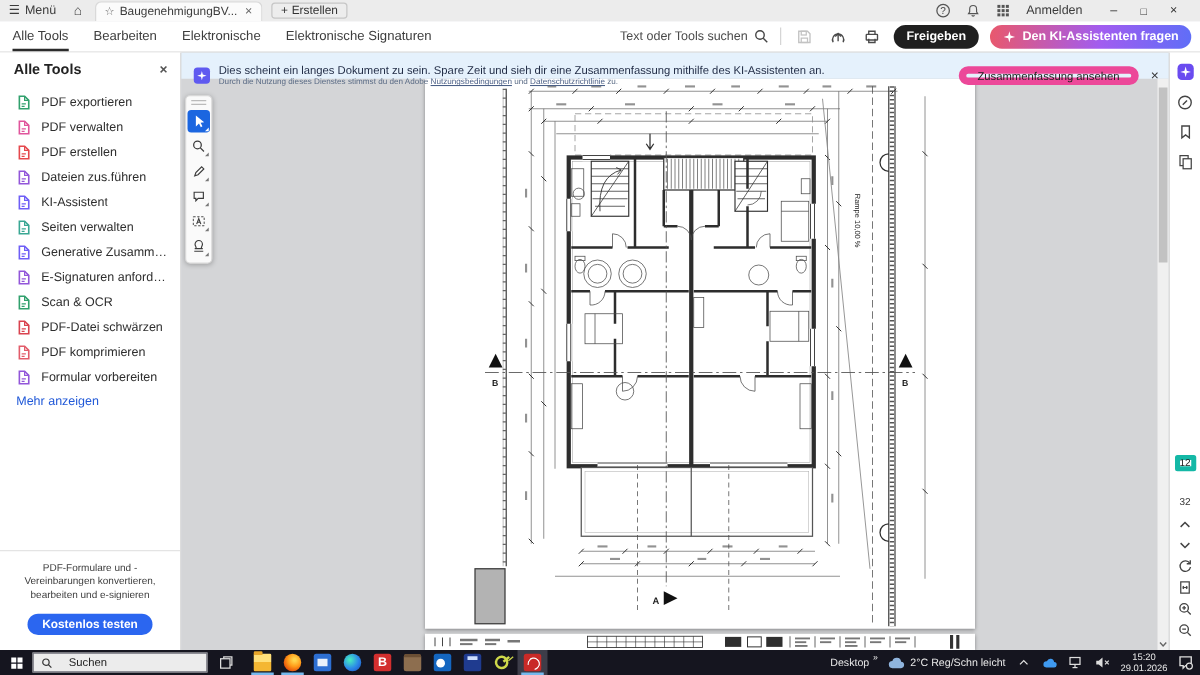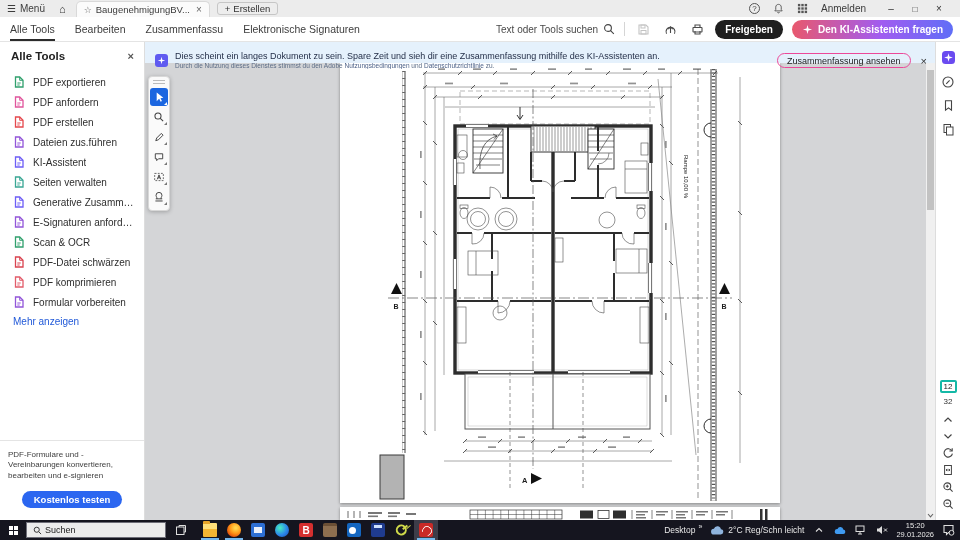--- a/index.html
+++ b/index.html
@@ -39,33 +39,33 @@
   .sidebar{width:145px;background:#fff;border-right:1px solid #ddd;display:flex;flex-direction:column;padding:8px 0 8px 0;}
   .sb-head{display:flex;align-items:center;padding:0 10px 2px 11px;font-size:11.5px;font-weight:bold;color:#222;}
   .sb-close{margin-left:auto;font-size:11px;color:#555;}
   .tool-list{margin-top:8px;}
   .tool-item{display:flex;align-items:center;gap:8px;height:20px;padding:0 10px 0 13px;cursor:default;}
   .tool-item svg{flex:0 0 auto;}
   .tlabel{font-size:10px;color:#2e2e2e;white-space:nowrap;overflow:hidden;text-overflow:ellipsis;}
   .more-link{padding:4px 13px;font-size:10px;color:#2159d8;}
   .sb-spacer{flex:1;}
   .sb-divider{height:1px;background:#e4e4e4;margin:0 0 9px 0;}
-  .promo{font-size:8px;color:#3d3d3d;padding:0 8px;line-height:1.35;}
+  .promo{font-size:8px;color:#3d3d3d;text-align:center;padding:0 8px;line-height:1.35;}
   .trial-btn{margin:9px 22px 4px 22px;height:17px;border-radius:10px;background:#2b66f0;color:#fff;font-size:9.5px;font-weight:bold;display:flex;align-items:center;justify-content:center;}
 
   
   .docpane{flex:1;position:relative;background:#d4d5d7;min-width:0;overflow:hidden;}
   .banner{position:absolute;left:0;top:0;right:0;height:21px;background:#e5f1fc;display:flex;align-items:center;padding:16px 8px 0 10px;gap:7px;z-index:5;}
   .banner-ic{width:13px;height:13px;border-radius:3px;background:#5f5af0;flex:0 0 auto;display:flex;align-items:center;justify-content:center;}
   .banner-txt{line-height:1.1;white-space:nowrap;overflow:hidden;}
   .banner-main{font-size:9px;color:#1f2a44;}
   .banner-sub{font-size:6.5px;color:#5a6b85;}
   .banner-sub a{color:#4a5f86;text-decoration:underline;}
   .banner-right{margin-left:auto;display:flex;align-items:center;gap:10px;flex:0 0 auto;}
-  .banner-btn{height:15px;border:1px solid #ec4899;border-radius:9px;padding:0 9px;font-size:9px;color:#222;display:flex;align-items:center;background:transparent;white-space:nowrap;}
+  .banner-btn{height:15px;border:6px solid #ec4899;border-radius:9px;padding:0 9px;font-size:9px;color:#222;display:flex;align-items:center;background:transparent;white-space:nowrap;}
   .banner-x{font-size:11px;color:#333;}
 
   
   .quicktools{position:absolute;left:3px;top:34px;width:22px;background:#fafafa;border:1px solid #d8d8d8;border-radius:4px;box-shadow:0 1px 4px rgba(0,0,0,.25);padding:3px 0 3px 0;display:flex;flex-direction:column;align-items:center;z-index:4;}
   .qt-handle{width:12px;height:4px;border-top:1px solid #bbb;border-bottom:1px solid #bbb;margin-bottom:3px;}
   .qt-btn{position:relative;width:18px;height:18px;border-radius:3px;display:flex;align-items:center;justify-content:center;margin:1px 0;}
   .qt-btn::after{content:"";position:absolute;right:1.5px;bottom:1.5px;border-left:3px solid transparent;border-bottom:3px solid #777;}
   .qt-btn.active{background:#1b66e0;}
   .qt-btn.active::after{border-bottom-color:#fff;}
 
@@ -75,30 +75,30 @@
 
   
   .vscroll{position:absolute;right:0;top:21px;bottom:0;width:9px;background:#f0f0f0;z-index:6;}
   .vthumb{position:absolute;left:1px;right:1px;top:7px;height:140px;background:#c2c2c2;}
   .vdown{position:absolute;left:0;right:0;bottom:0;height:10px;display:flex;align-items:center;justify-content:center;}
 
   
   .rightrail{width:25px;background:#fff;border-left:1px solid #ddd;display:flex;flex-direction:column;align-items:center;padding:7px 0 6px 0;flex:0 0 auto;}
   .rr-ic{width:17px;height:17px;display:flex;align-items:center;justify-content:center;margin-bottom:7px;}
   .rr-spacer{flex:1;}
-  .pagebox{width:17px;height:13px;border:2px solid #14b8a6;border-radius:2px;font-size:8px;color:#222;display:flex;align-items:center;justify-content:center;margin-bottom:4px;}
+  .pagebox{width:17px;height:13px;border:4px solid #14b8a6;border-radius:2px;font-size:8px;color:#222;display:flex;align-items:center;justify-content:center;margin-bottom:20px;}
   .pagetotal{font-size:8px;color:#333;margin-bottom:6px;}
   .rr-small{width:15px;height:14px;display:flex;align-items:center;justify-content:center;margin-bottom:3px;}
 
   
   .taskbar{height:20px;background:#15151f;display:flex;align-items:stretch;color:#e8e8e8;flex:0 0 auto;}
   .tk-start{width:26px;display:flex;align-items:center;justify-content:center;}
   .startgrid{display:grid;grid-template-columns:4px 4px;grid-template-rows:4px 4px;gap:1px;}
   .startgrid i{background:#fff;}
-  .tk-search{width:140px;margin:2px 4px 2px 0;background:#ececec;border:1px solid #6e6e78;display:flex;align-items:center;gap:3px;padding:0 6px;color:#222;font-size:9px;}
+  .tk-search{width:140px;margin:2px 4px 2px 0;background:#ececec;border:1px solid #6e6e78;display:flex;align-items:center;gap:13px;padding:0 6px;color:#222;font-size:9px;}
   .tk-view{width:22px;display:flex;align-items:center;justify-content:center;}
   .tk-apps{display:flex;align-items:stretch;margin-left:6px;}
   .tb-cell{width:24px;display:flex;align-items:center;justify-content:center;position:relative;}
   .tb-cell.running::after{content:"";position:absolute;left:3px;right:3px;bottom:0;height:2px;background:#76b9ed;}
   .tb-cell.active{background:#3d3d49;}
   .appicon{width:14px;height:14px;position:relative;display:block;}
   .app-explorer{background:linear-gradient(#ffe07a 45%,#f4b733 46%);border-radius:1px;}
   .app-explorer::before{content:"";position:absolute;top:-2px;left:0;width:7px;height:3px;background:#e8a62a;border-radius:1px 1px 0 0;}
   .app-firefox{border-radius:50%;background:radial-gradient(circle at 62% 35%,#ffd54d 8%,#ff9c1a 42%,#e8590c 72%,#b5301a 100%);}
   .app-bluedoc{background:#2d6fd3;border-radius:2px;}
@@ -178,21 +178,21 @@
         <span>–</span>
         <span class="max">□</span>
         <span>×</span>
       </div>
     </div>
   </div>
 
   <div class="menubar">
     <div class="mb-item active">Alle Tools</div>
     <div class="mb-item">Bearbeiten</div>
-    <div class="mb-item">Zusammenfassu</div>
+    <div class="mb-item">Elektronische</div>
     <div class="mb-item">Elektronische Signaturen</div>
     <div class="mb-right">
       <div class="mb-search">
         <span>Text oder Tools suchen</span>
         <svg width="12" height="12" viewBox="0 0 12 12">
             <circle cx="5" cy="5" r="3.4" fill="none" stroke="#444" stroke-width="1.1"></circle>
             <line x1="7.6" y1="7.6" x2="10.8" y2="10.8" stroke="#444" stroke-width="1.1"></line>
           </svg>
       </div>
       <div class="mb-div"></div>
@@ -240,21 +240,21 @@
               <path d="M2.5 1h4.2L10 4.3V11H2.5z" fill="none" stroke="#31a06d" stroke-width="1.3"></path>
               <path d="M6.7 1v3.3H10 M4.3 7h3.4 M4.3 9h2.4" fill="none" stroke="#31a06d" stroke-width="1"></path>
             </svg>
             <span class="tlabel">PDF exportieren</span>
           </div>
           <div class="tool-item">
             <svg width="12" height="12" viewBox="0 0 12 12">
               <path d="M2.5 1h4.2L10 4.3V11H2.5z" fill="none" stroke="#e0559c" stroke-width="1.3"></path>
               <path d="M6.7 1v3.3H10 M4.3 7h3.4 M4.3 9h2.4" fill="none" stroke="#e0559c" stroke-width="1"></path>
             </svg>
-            <span class="tlabel">PDF anfordern</span>
+            <span class="tlabel">PDF verwalten</span>
           </div>
           <div class="tool-item">
             <svg width="12" height="12" viewBox="0 0 12 12">
               <path d="M2.5 1h4.2L10 4.3V11H2.5z" fill="none" stroke="#e5484d" stroke-width="1.3"></path>
               <path d="M6.7 1v3.3H10 M4.3 7h3.4 M4.3 9h2.4" fill="none" stroke="#e5484d" stroke-width="1"></path>
             </svg>
             <span class="tlabel">PDF erstellen</span>
           </div>
           <div class="tool-item">
             <svg width="12" height="12" viewBox="0 0 12 12">

